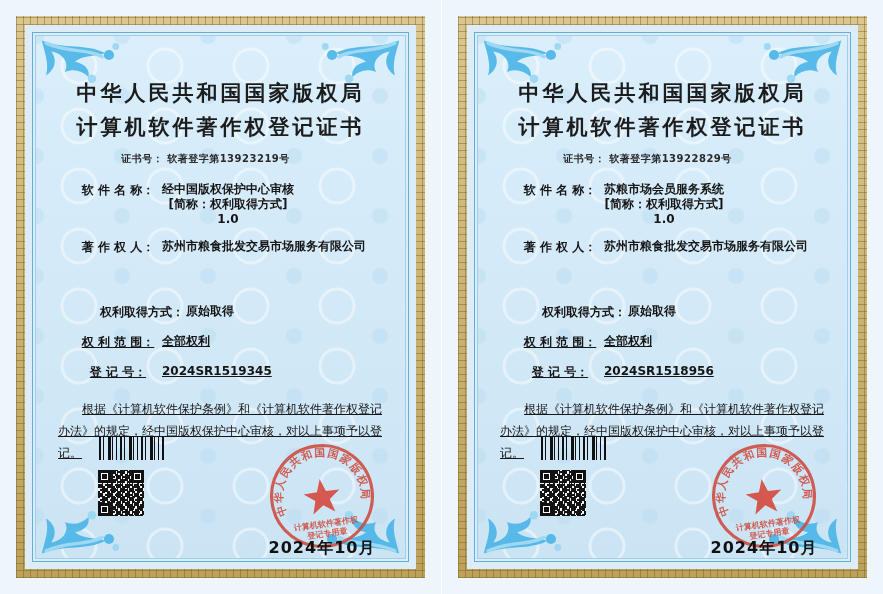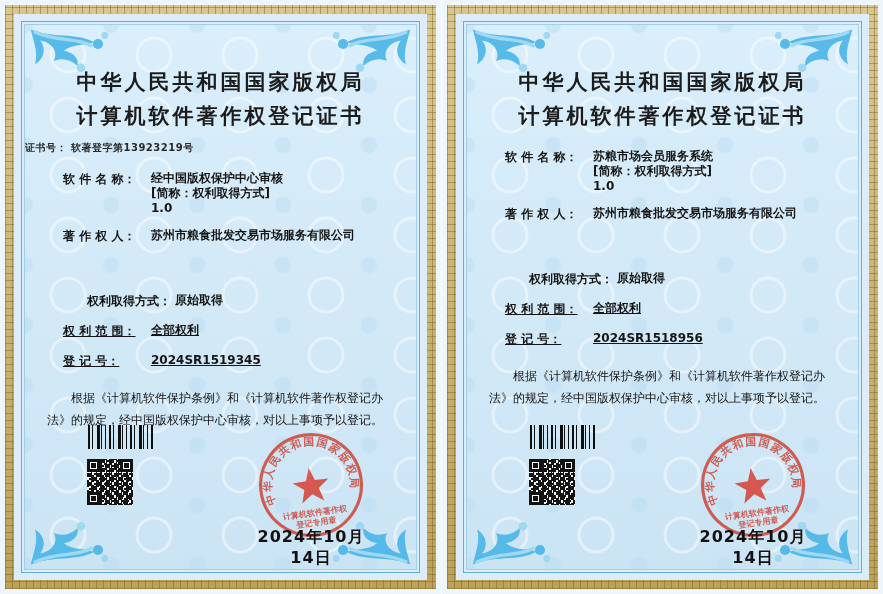--- a/index.html
+++ b/index.html
@@ -1,20 +1,20 @@
 <!DOCTYPE html>
 <html><head>
 <meta charset="utf-8">
 <style>
   * { margin:0; padding:0; box-sizing:border-box; }
   html,body { width:883px; height:594px; overflow:hidden; background:#ffffff;
     font-family:"DejaVu Sans", sans-serif; }
   .page { display:flex; width:883px; height:594px; }
 
-  .cert { width:441px; height:594px; background:#eef6fb; padding:5px; flex:0 0 auto; }
+  .cert { width:441px; height:594px; background:#eef6fb; padding:16px; flex:0 0 auto; }
   .cert + .cert { margin-left:1px; }
 
   .gold-frame { height:100%;
     background-color:#c9b275;
     background-image:
       repeating-linear-gradient(90deg, rgba(120,95,35,.45) 0 1px, rgba(255,255,255,0) 1px 7px),
       repeating-linear-gradient(0deg, rgba(120,95,35,.45) 0 1px, rgba(255,255,255,0) 1px 7px),
       linear-gradient(#d9c78f, #bca159);
     padding:9px; }
 
@@ -33,34 +33,34 @@
   .fl-tl { top:2px; left:2px; }
   .fl-tr { top:2px; right:2px; transform:scaleX(-1); }
   .fl-bl { bottom:2px; left:2px; transform:scaleY(-1); }
   .fl-br { bottom:2px; right:2px; transform:scale(-1,-1); }
 
   .titles { margin-top:40px; text-align:center;
     font-family:"DejaVu Serif","Liberation Serif",serif;
     font-weight:bold; color:#1c1c1c; }
   .title-line { font-size:21px; letter-spacing:3px; line-height:34px; white-space:nowrap; }
 
-  .certno-line { margin-top:8px; text-align:left; padding-right:30px;
+  .certno-line { margin-top:8px; text-align:center; padding-right:30px;
     font-size:10px; font-weight:bold; color:#2a2a2a; letter-spacing:.5px; }
 
   .fields { margin-top:16px; margin-left:38px; position:relative; }
-  .frow { display:flex; align-items:flex-start; font-size:12px; color:#151515; }
+  .frow { display:flex; align-items:flex-start; font-size:12px; color:#151515;text-align:center; }
   .flabel { width:88px; flex:0 0 auto; font-weight:bold; white-space:nowrap; }
   .fvalue { font-weight:600; line-height:15px; }
   .fvalue .vline { display:block; }
   .gap-owner { margin-top:12px; }
   .gap-acq  { margin-top:48px;margin-left:24px; }
   .gap-mid  { margin-top:13px;text-decoration:underline; }
 
   .statement { margin:17px 22px 0 22px; font-size:12px; line-height:1.85;
-    color:#161616; text-indent:2em; font-weight:500; }
+    color:#161616; text-indent:2em; font-weight:500;text-decoration:underline; }
 
   .barcode { position:absolute; left:63px; top:400px; width:67px; height:24px;
     background-image:repeating-linear-gradient(90deg,
       #101010 0 2px, rgba(0,0,0,0) 2px 4px,
       #101010 4px 5px, rgba(0,0,0,0) 5px 9px,
       #101010 9px 12px, rgba(0,0,0,0) 12px 13px,
       #101010 13px 14px, rgba(0,0,0,0) 14px 17px,
       #101010 17px 18px, rgba(0,0,0,0) 18px 21px); }
 
   .qr { position:absolute; left:62px; top:434px; width:46px; height:46px;
@@ -216,20 +216,24 @@
               <circle cx="82" cy="20" r="6" fill="#4cb6e8"></circle>
                 <circle cx="90" cy="10" r="4" fill="#9bd7f2"></circle>
                 <circle cx="62" cy="48" r="5" fill="#9bd7f2"></circle>
             </svg>
 
             <div class="titles">
               <div class="title-line">中华人民共和国国家版权局</div>
               <div class="title-line">计算机软件著作权登记证书</div>
             </div>
 
+            <div class="certno-line">
+              <span>证书号：</span>
+              <span>软著登字第13922829号</span>
+            </div>
 
             <div class="fields">
               <div class="frow">
                 <span class="flabel">软 件 名 称：</span>
                 <span class="fvalue">
                   <span class="vline">苏粮市场会员服务系统</span>
                   <span class="vline">[简称：权利取得方式]</span>
                   <span class="vline">1.0</span>
                 </span>
               </div>

